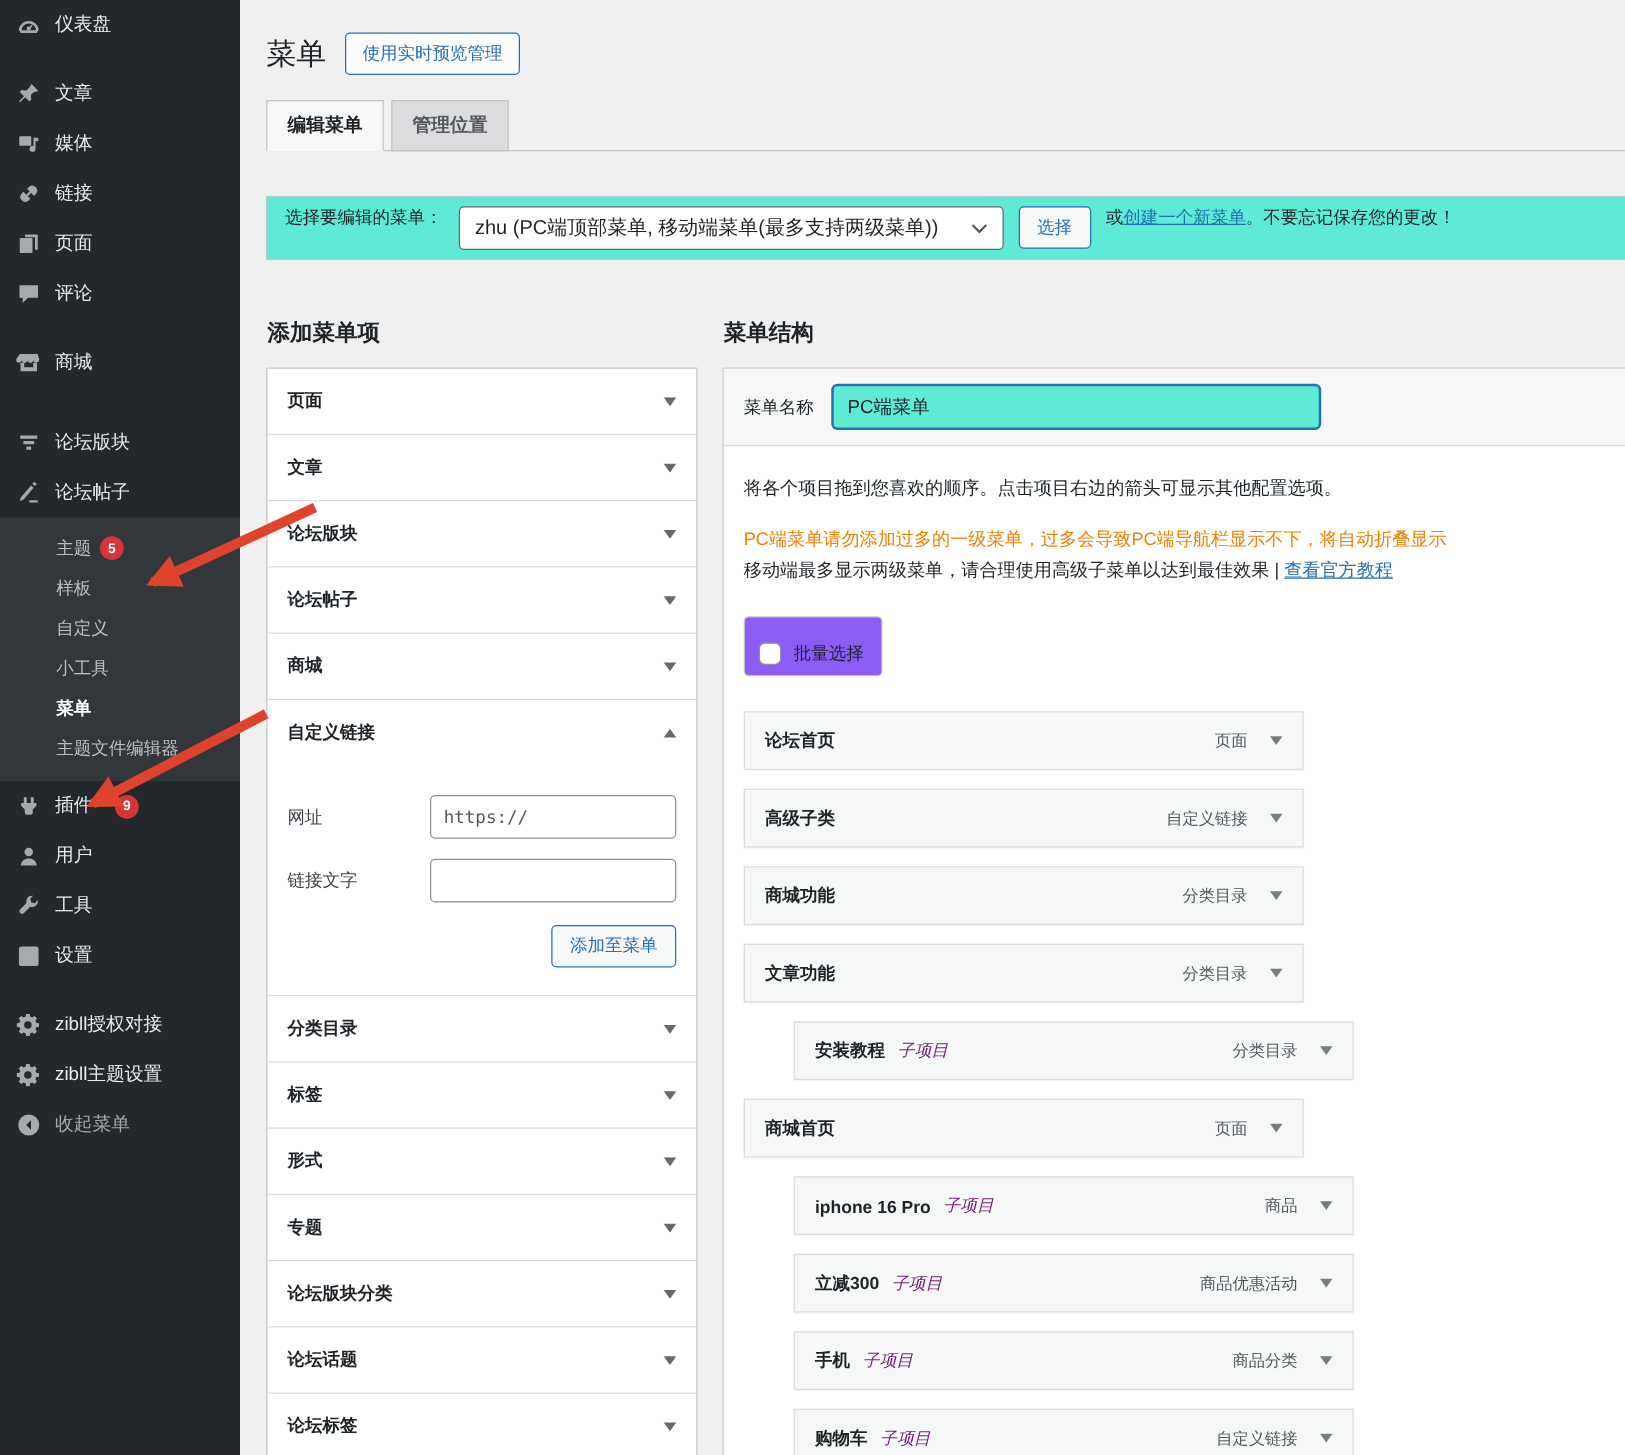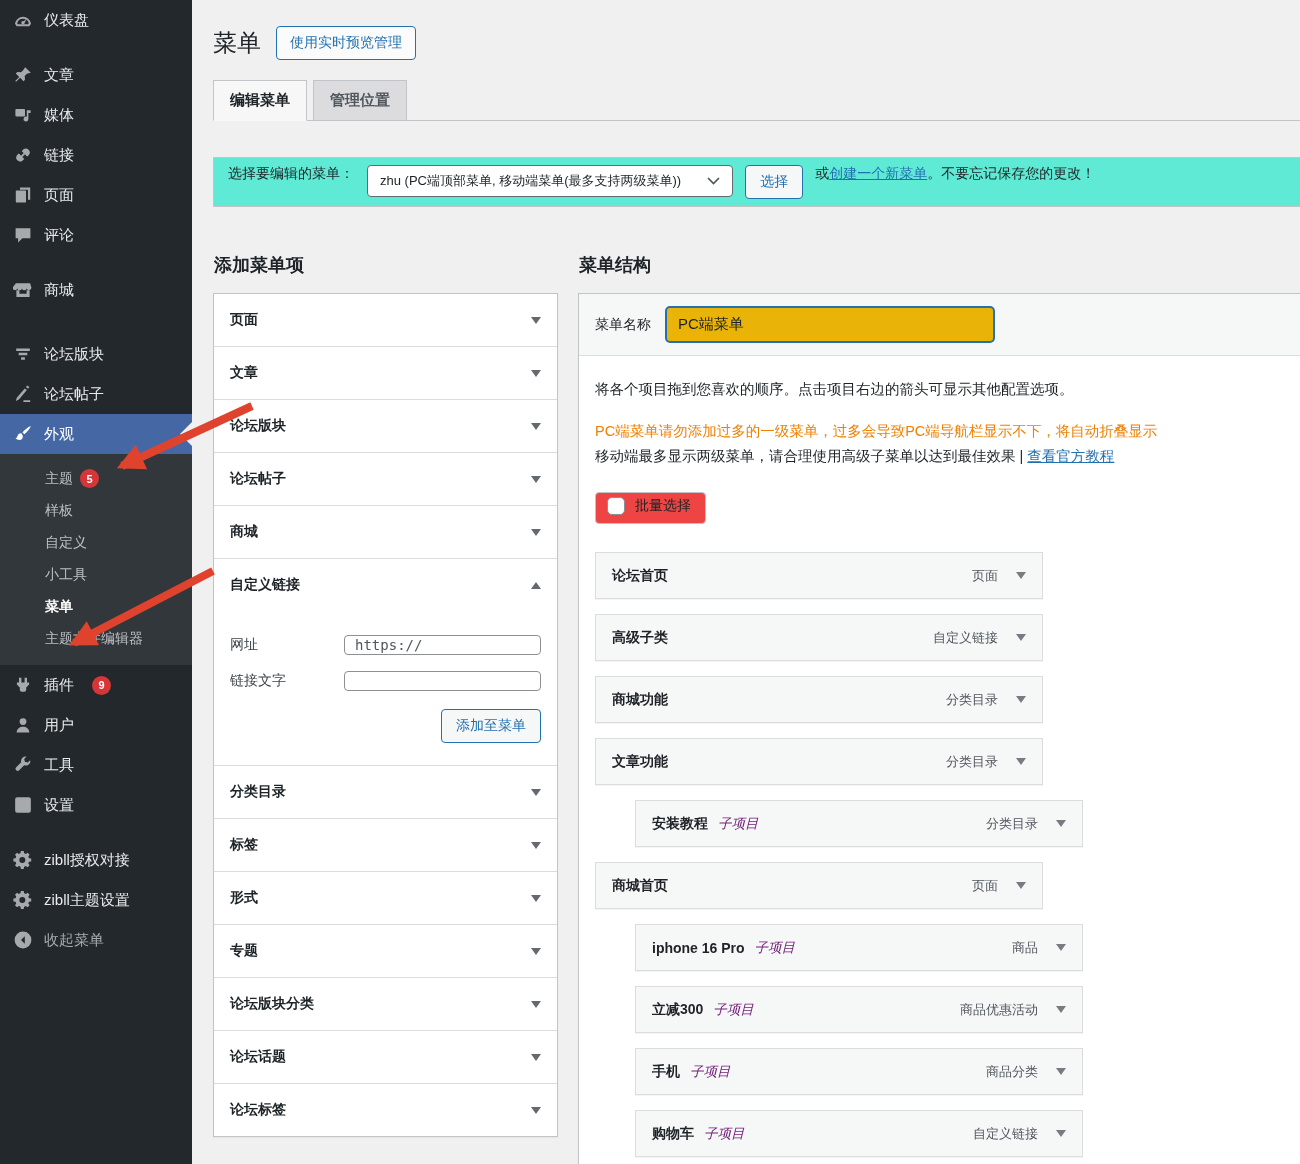--- a/index.html
+++ b/index.html
@@ -40,21 +40,21 @@
 
   .tabs { margin-top:20px; border-bottom:1px solid #c3c4c7; display:flex; }
   .tab { padding:10px 16px; font-size:15px; font-weight:bold; border:1px solid #c3c4c7; margin:0 6px -1px 0;
          background:#dcdcde; color:#50575e; cursor:pointer; }
   .tab.active { background:#f7f7f8; color:#1d2327; border-bottom-color:#f7f7f8; }
 
   .select-bar { margin-top:36px; background:#5eead4; border:1px solid #c3c4c7; border-right:none;
                 padding:7px 14px; display:flex; align-items:flex-start; font-size:14px; color:#1d2327; }
   .select-bar > label { margin-right:13px; }
   .select { display:flex; align-items:center; gap:26px; border:1px solid #646970; border-radius:4px;
-            background:#fff; padding:6px 12px; font-size:13px; color:#1d2327; cursor:pointer; }
+            background:#fff; padding:6px 12px; font-size:16px; color:#1d2327; cursor:pointer; }
   .btn-outline { margin-left:12px; padding:7px 14px; border:1px solid var(--accent-blue,#2271b1);
                  color:var(--accent-blue,#2271b1); border-radius:4px; background:#f6f7f7; font-size:14px; cursor:pointer; }
   .hint { margin-left:12px; color:#1d2327; }
   .hint a { color:var(--accent-blue,#2271b1); text-decoration:underline; cursor:pointer; }
 
   .columns { display:flex; margin-top:46px; }
   .left-col { width:345px; flex:none; }
   .right-col { flex:1; margin-left:20px; min-width:0; }
   h2 { font-size:18px; font-weight:bold; color:#1d2327; margin:0 0 16px 1px; }
 
@@ -64,38 +64,38 @@
   .acc-row { display:flex; justify-content:space-between; align-items:center; padding:17px 16px;
              font-size:14px; font-weight:bold; color:#1d2327; border-top:1px solid #dcdcde; cursor:pointer; }
   .acc-row:first-child { border-top:none; }
   .tri-down { width:0; height:0; border-left:5px solid transparent; border-right:5px solid transparent;
               border-top:7px solid #646970; }
   .tri-up { width:0; height:0; border-left:5px solid transparent; border-right:5px solid transparent;
             border-bottom:7px solid #646970; }
   .custom-link-form { padding:8px 16px 22px; }
   .form-row { display:flex; align-items:center; margin-top:16px;gap:48px; }
   .form-row label { width:66px; flex:none; font-size:14px; font-weight:400; color:#3c434a; }
-  .form-row input { flex:1; min-width:0; height:20px; border:1px solid #8c8f94; border-radius:4px;
+  .form-row input { flex:1; min-width:0; height:35px; border:1px solid #8c8f94; border-radius:4px;
                     padding:0 10px; font-size:14px; background:#fff; }
   .url-input { font-family:"DejaVu Sans Mono", monospace; color:#50575e; font-size:14px; }
   .form-actions { margin-top:18px; text-align:right; }
 
   
   .clip-right { margin-right:-3px; }
   .name-row { display:flex; align-items:center; padding:12px 16px; background:#f6f7f7; border-bottom:1px solid #dcdcde; }
   .name-row > label { font-size:14px; color:#1d2327; margin-right:14px; }
-  .name-input { width:330px; height:37px; border:2px solid var(--accent-blue,#2271b1); border-radius:5px;
-                padding:0 11px; font-size:15px; color:#1d2327; background:#eab308; }
+  .name-input { width:392px; height:37px; border:2px solid var(--accent-blue,#2271b1); border-radius:5px;
+                padding:0 11px; font-size:15px; color:#1d2327; background:#5eead4; }
   .structure-body { padding:20px 16px 30px; }
   .help { margin:4px 0 20px; font-size:14.5px; color:#1d2327; }
   .warn { margin:0 0 24px; font-size:14.5px; color:#1d2327; line-height:1.7; }
   .orange { color:var(--warning-orange,#ef8000); }
   .warn a { color:var(--accent-blue,#2271b1); text-decoration:underline; cursor:pointer; }
   .bulk { display:inline-flex; align-items:center; gap:10px; border:1px solid #c3c4c7; border-radius:4px;
-          padding:4px 14px 8px 11px; font-size:14px; color:#1d2327; background:#ef4444; cursor:pointer; }
+          padding:20px 14px 8px 11px; font-size:14px; color:#1d2327; background:#8b5cf6; cursor:pointer; }
   .checkbox { width:18px; height:18px; border:1px solid #8c8f94; border-radius:5px; background:#fff; flex:none; }
   .menu-items { margin-top:28px; }
   .mi-bar { width:448px; height:47px; background:#f6f7f7; border:1px solid #dcdcde; display:flex; align-items:center;
             padding:0 16px; margin-bottom:15px; box-shadow:0 1px 1px rgba(0,0,0,.04); cursor:move; }
   .mi-bar.depth1 { margin-left:40px; }
   .mi-label { font-size:14px; font-weight:bold; color:#1d2327; white-space:nowrap; }
   .mi-sub { font-style:italic; font-size:13.5px; color:#701a75; margin-left:10px; }
   .mi-right { margin-left:auto; display:flex; align-items:center; gap:18px; }
   .mi-type { font-size:13px; color:#50575e; white-space:nowrap; }
   .mi-tri { width:0; height:0; border-left:5px solid transparent; border-right:5px solid transparent;
@@ -188,29 +188,20 @@
         <div class="s-item">
           <span class="ico">
             <svg viewBox="0 0 20 20">
               <path d="m3.8 13.8 8-9.4 2.1 1.7-8 9.4-3.1 1.4z"></path>
               <path d="m12.9 3.1 1.4-1.7 2.1 1.7-1.4 1.7z"></path>
               <path d="M10.4 16.2h6.8v1.7h-6.8z"></path>
             </svg>
           </span>
           <span>论坛帖子</span>
         </div>
-        <div class="s-item active">
-          <span class="ico">
-            <svg viewBox="0 0 20 20">
-              <path d="M17.9 2.1c-2.9 1-6.5 4-8.4 6.3l1.9 1.9c2.4-1.9 5.4-5.5 6.5-8.2zM8.3 9.3c-1.9-.2-3.4 1-3.8 2.8-.3 1.2-.9 2.1-2 2.5 1.2 1 2.7 1.5 4 1.4a3.6 3.6 0 0 0 3.3-3.6c0-.6-.2-1.2-.5-1.7z"></path>
-            </svg>
-          </span>
-          <span>外观</span>
-          <span class="notch"></span>
-        </div>
         <div class="submenu">
           <div class="sub-item">
             <span>主题</span>
             <span class="badge">5</span>
           </div>
           <div class="sub-item">
             <span>样板</span>
           </div>
           <div class="sub-item">
             <span>自定义</span>

